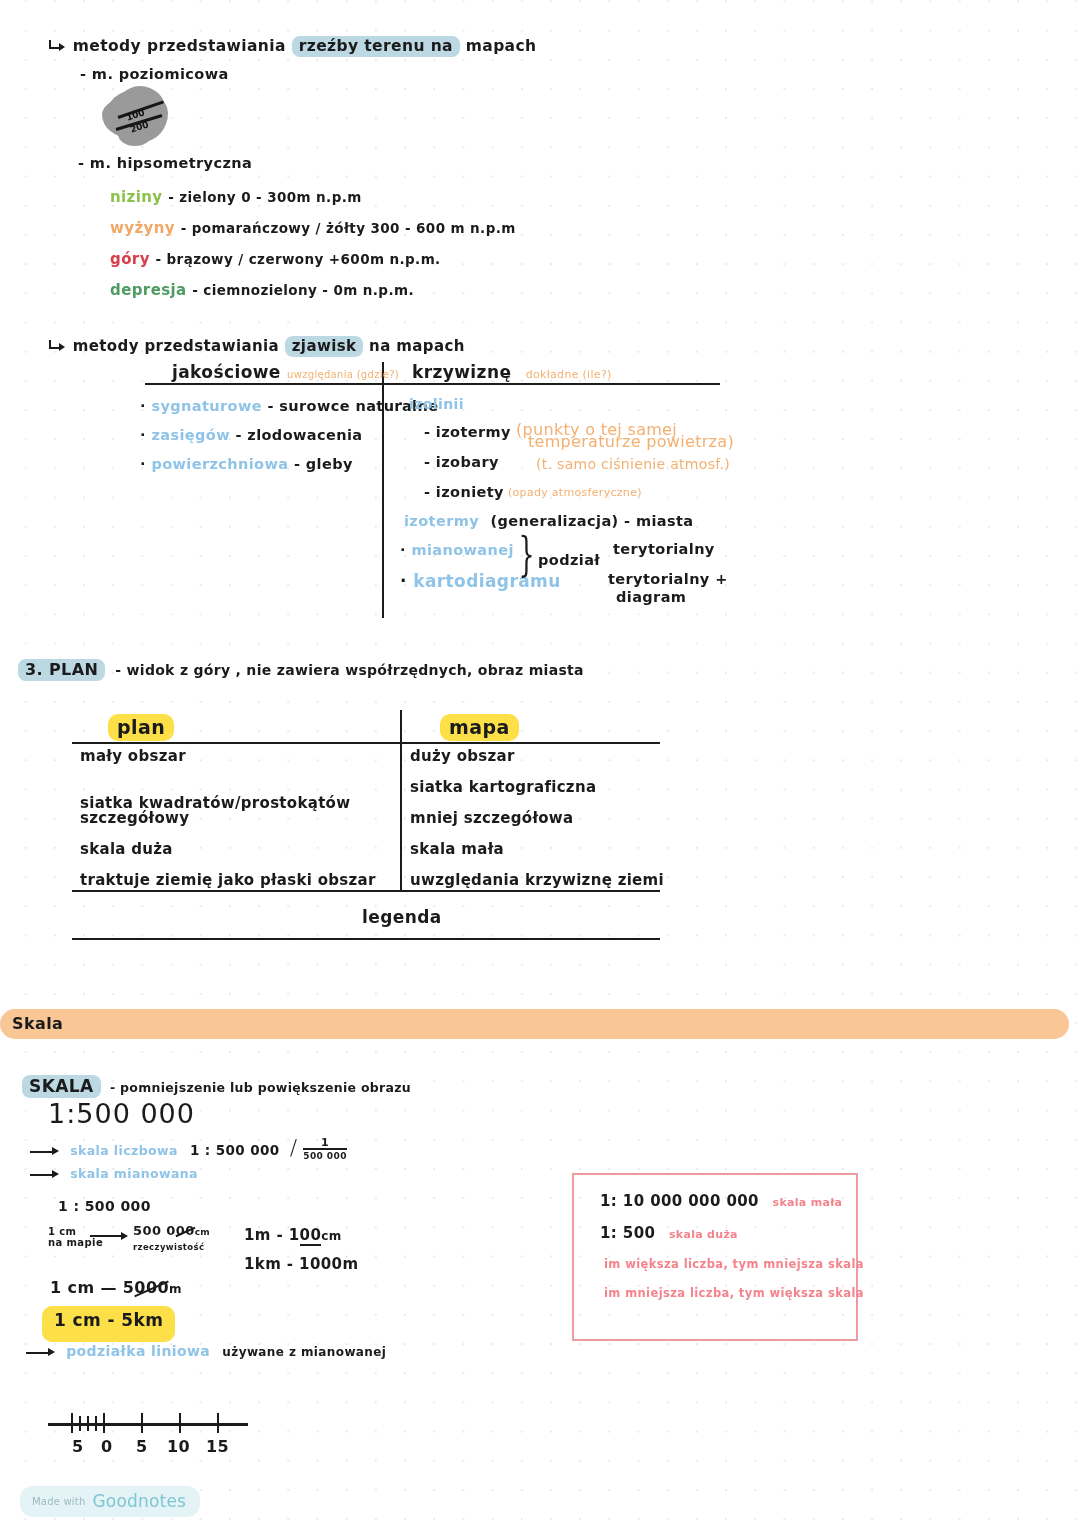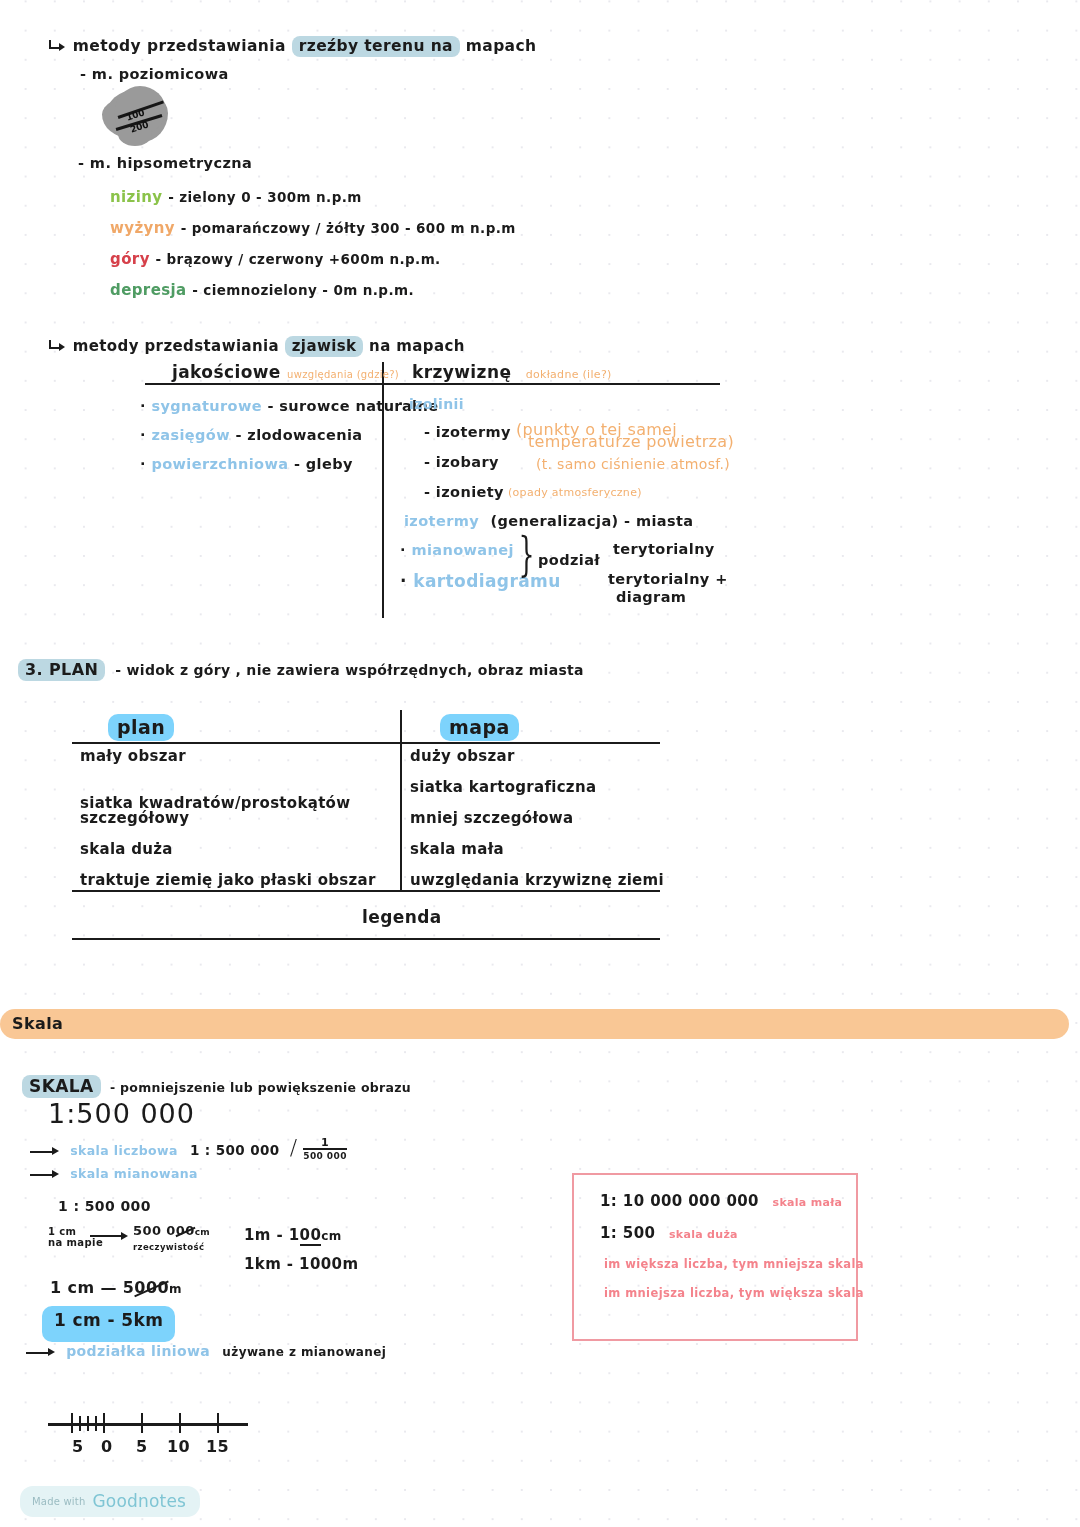--- a/index.html
+++ b/index.html
@@ -12,21 +12,21 @@
     background-position:11px 16px;
     font-family:"DejaVu Sans", sans-serif;
     color:#1b1b1b;
     overflow:hidden;
   }
   .abs{ position:absolute; white-space:nowrap; }
   
   .hw{ font-family:"DejaVu Sans", sans-serif; font-weight:700; letter-spacing:.4px; }
   .hw-l{ font-family:"DejaVu Sans", sans-serif; font-weight:400; letter-spacing:.3px; }
 
-  .hl{ background:#7dd3fc; border-radius:10px; padding:2px 9px 3px; display:inline-block; }
+  .hl{ background:#fde047; border-radius:10px; padding:2px 9px 3px; display:inline-block; }
   .hl-sm{ background:#bcd8e2; border-radius:8px; padding:1px 7px 2px; display:inline-block; }
 
   .arrowhook{ display:inline-block; position:relative; width:20px; height:14px; vertical-align:middle;}
   .arrowhook:before{
     content:""; position:absolute; left:2px; top:0; width:2px; height:9px; background:#1b1b1b;
   }
   .arrowhook:after{
     content:""; position:absolute; left:2px; top:7px; width:13px; height:2px; background:#1b1b1b;
   }
   .arrowhook i{

